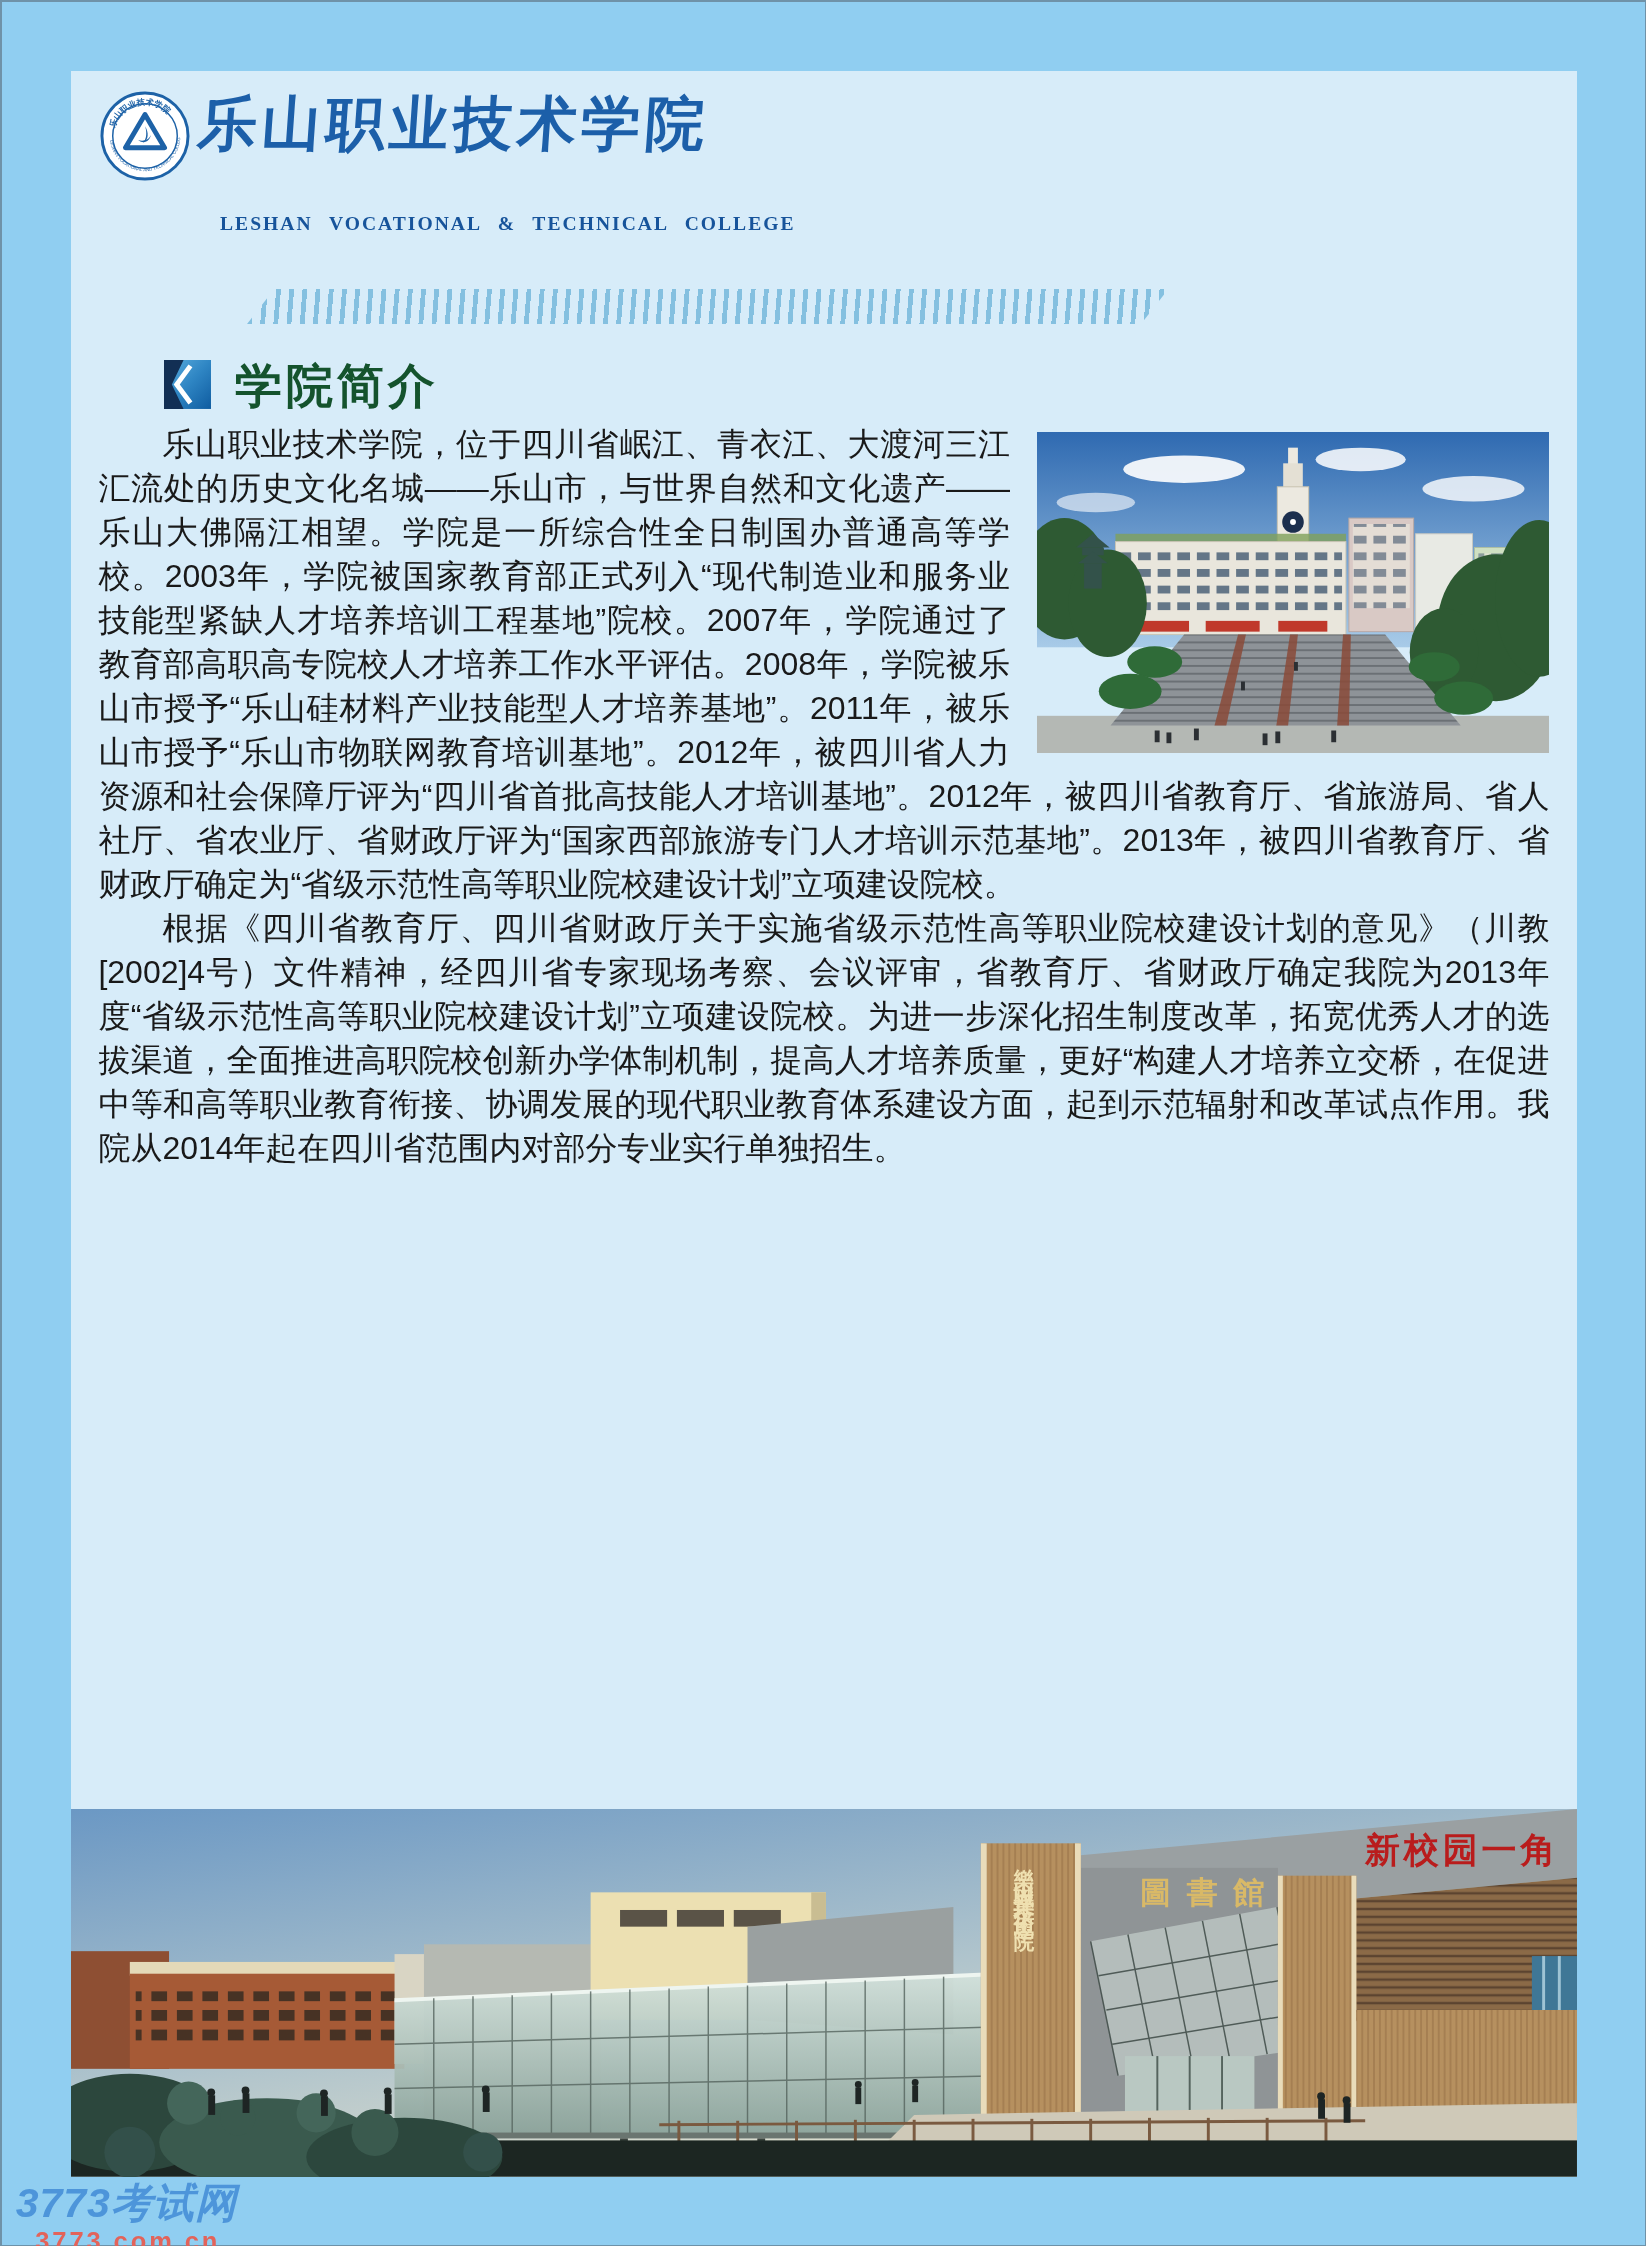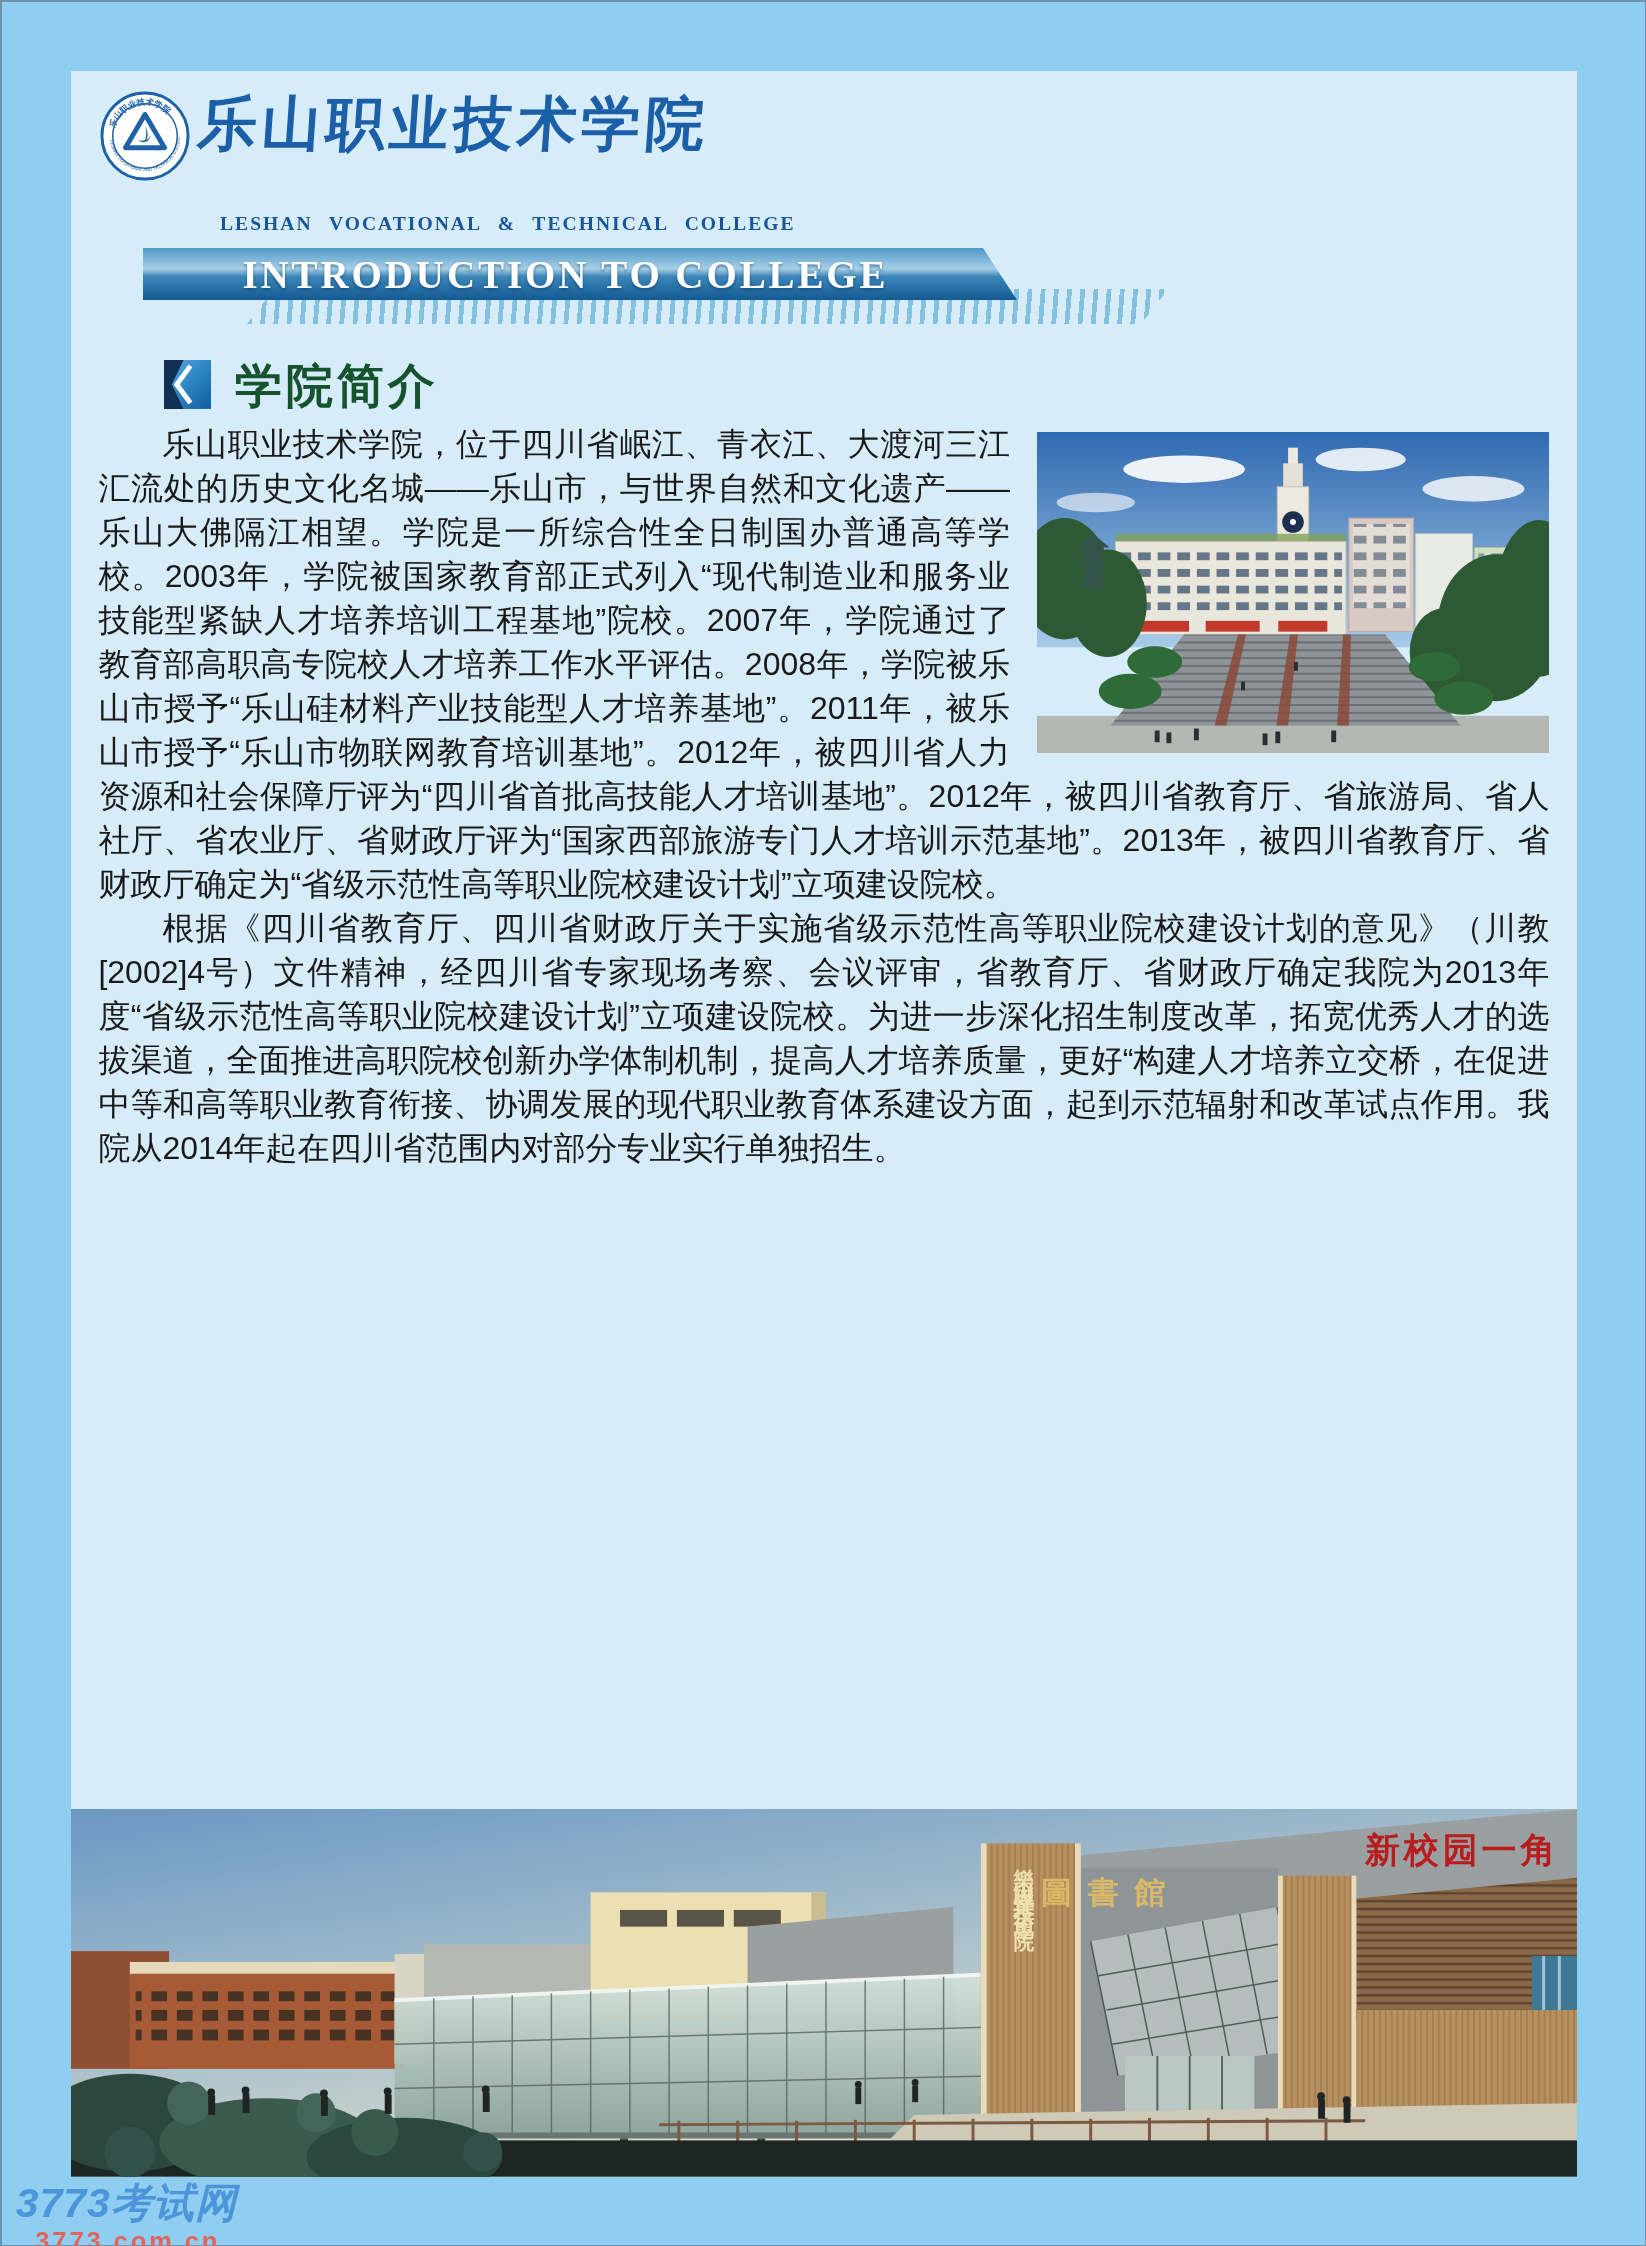--- a/index.html
+++ b/index.html
@@ -37,21 +37,21 @@
   .article p{margin:0;text-indent:2em;}
   .photo-top{float:right;width:512px;height:321px;margin:9.8px 0 0 27.4px;}
   .photo-top svg{display:block;width:100%;height:100%;}
 
   
   .photo-bottom{position:absolute;left:0;top:1738px;width:1506px;height:368px;margin:0;}
   .photo-bottom svg{position:absolute;inset:0;display:block;}
   .photo-label{position:absolute;right:17.6px;top:17.6px;font-size:35px;font-weight:bold;color:#b91c1c;letter-spacing:3.9px;}
   .tower-text{position:absolute;left:939px;top:43px;height:263px;writing-mode:vertical-rl;
               font-size:20.6px;font-weight:bold;color:#efe0b0;letter-spacing:8.8px;}
-  .library-sign{position:absolute;left:970px;top:63px;font-size:31px;font-weight:bold;
+  .library-sign{position:absolute;left:1069px;top:63px;font-size:31px;font-weight:bold;
                 color:#d9b967;letter-spacing:15.7px;}
 
   
   .watermark{position:absolute;left:15.7px;top:2176px;}
   .wm-name{font-size:41px;font-weight:bold;font-style:italic;color:#4d95da;letter-spacing:1px;}
   .wm-url{margin-left:19.6px;margin-top:-3.9px;font-size:25.5px;font-weight:bold;color:#e2635a;letter-spacing:2.9px;}
 </style>
 </head>
 <body>
 
@@ -76,23 +76,20 @@
           <path d="M46 24 L66 58 L26 58 Z" fill="none" stroke="#1d62a7" stroke-width="5" stroke-linejoin="round"></path>
           <path d="M46 36 C50 42 50 50 44 53 C48 49 48 41 46 36 Z" fill="#1d62a7"></path>
           <path d="M39 50 C44 52 50 50 52 45 C51 51 45 55 39 50 Z" fill="#1d62a7"></path>
         </g>
       </svg>
     </div>
     <div class="name-zh">乐山职业技术学院</div>
     <div class="name-en">LESHAN VOCATIONAL &amp; TECHNICAL COLLEGE</div>
 
     <div class="stripes"></div>
-    <div class="banner">
-      <span>INTRODUCTION TO COLLEGE</span>
-    </div>
 
     <span class="sec-icon">
       <svg viewBox="0 0 48 50">
         <defs>
           <linearGradient id="icoG" x1="0" y1="0" x2="1" y2="1">
             <stop offset="0" stop-color="#5fb0e0"></stop>
               <stop offset="0.5" stop-color="#2f86c4"></stop>
               <stop offset="1" stop-color="#0f5ca0"></stop>
           </linearGradient>
         </defs>

